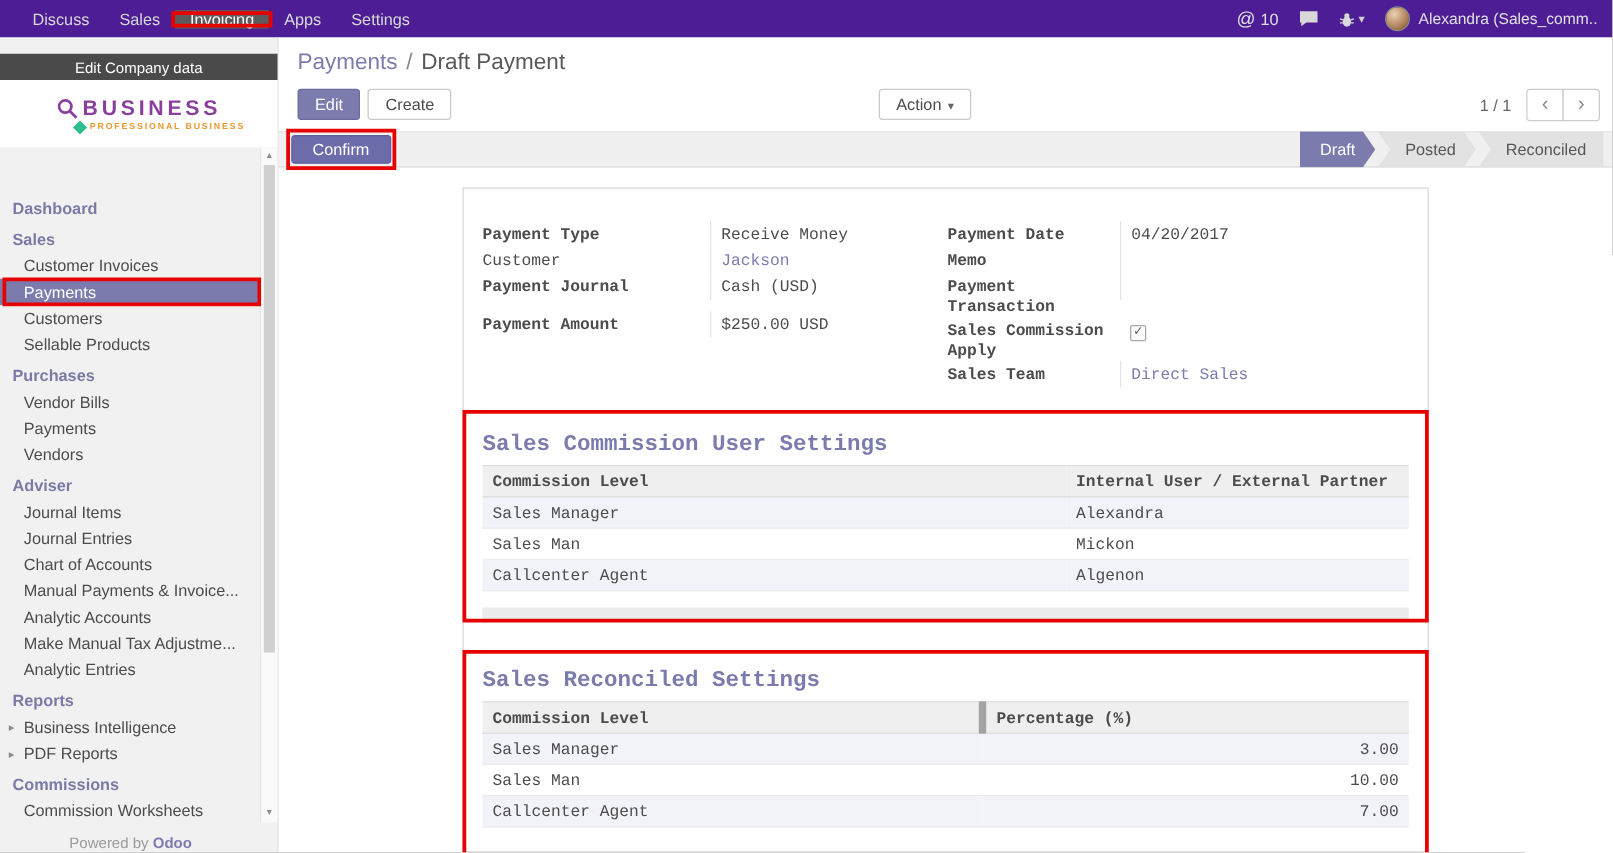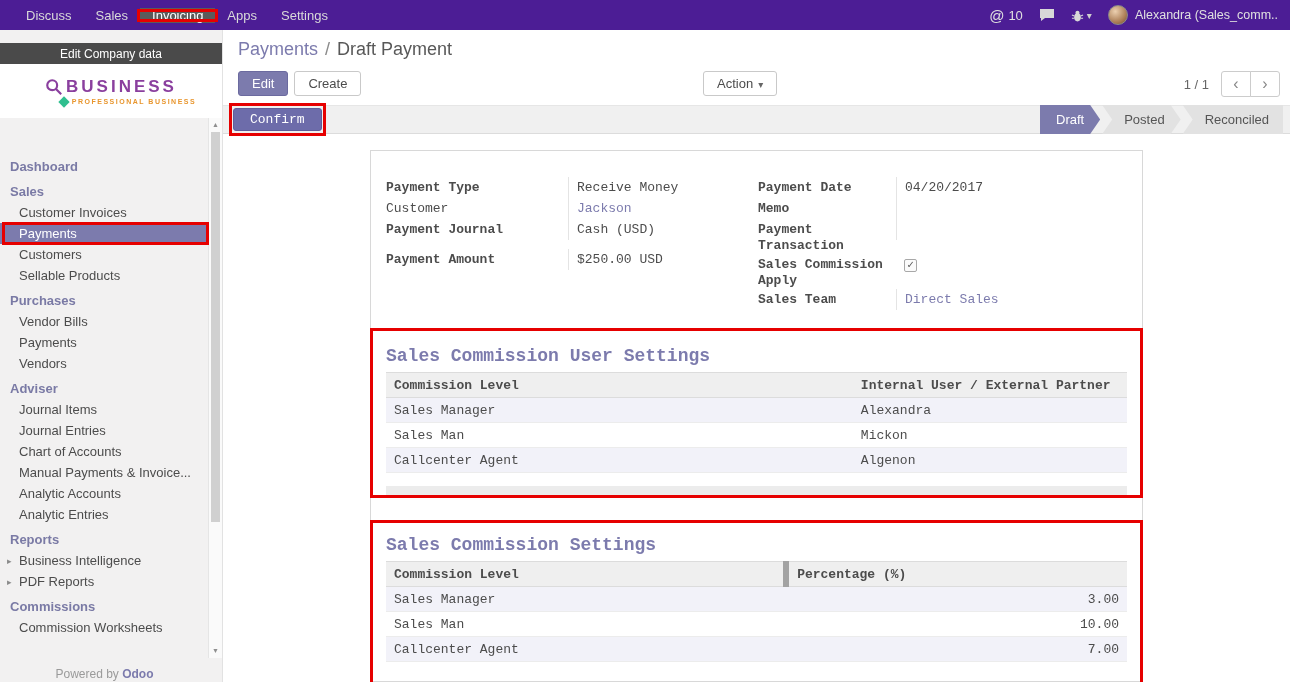--- a/index.html
+++ b/index.html
@@ -67,21 +67,21 @@
   .pager-text{color:#666;}
   .pager-btns{display:flex;}
   .pager-btn{width:30px;height:26px;background:#fff;border:1px solid #ccc;color:#888;
              display:flex;align-items:center;justify-content:center;font-size:16px;cursor:pointer;}
   .pager-btn.prev{border-radius:3px 0 0 3px;}
   .pager-btn.next{border-radius:0 3px 3px 0;margin-left:-1px;}
 
   .statusbar{position:absolute;left:0;right:0;top:75px;height:29px;background:#f0f0f0;
              border-top:1px solid #e6e6e6;border-bottom:1px solid #dcdcdc;display:flex;align-items:center;}
   .confirm-btn{position:relative;margin-left:10px;padding:3px 16px;background:#6d6caa;color:#fff;
-               border:1px solid #5f5e99;border-radius:3px;font-size:13px;cursor:pointer;font-family:Liberation Mono, monospace;}
+               border:1px solid #5f5e99;border-radius:3px;font-size:13px;cursor:pointer;font-family:Liberation Sans, sans-serif;}
   .states{margin-left:auto;display:flex;height:29px;margin-right:7px;}
   .state{display:flex;align-items:center;padding:0 16px 0 22px;color:#555;background:#e2e2e2;margin-left:2px;
          clip-path:polygon(0 0,calc(100% - 10px) 0,100% 50%,calc(100% - 10px) 100%,0 100%,10px 50%);}
   .state:first-child{clip-path:polygon(0 0,calc(100% - 10px) 0,100% 50%,calc(100% - 10px) 100%,0 100%);padding-left:16px;}
   .state:last-child{clip-path:polygon(0 0,100% 0,100% 100%,0 100%,10px 50%);padding-right:14px;}
   .state.active{background:#7c7bad;color:#fff;}
 
   
   .sheet{position:absolute;left:147px;top:120px;width:773px;height:532px;background:#fff;
          border:1px solid #d8d8d8;padding:26px 15px 0 15px;font-family:Liberation Mono, monospace;}
@@ -188,20 +188,21 @@
       <div class="nav-heading">Purchases</div>
       <div class="nav-item">Vendor Bills</div>
       <div class="nav-item">Payments</div>
       <div class="nav-item">Vendors</div>
       <div class="nav-heading">Adviser</div>
       <div class="nav-item">Journal Items</div>
       <div class="nav-item">Journal Entries</div>
       <div class="nav-item">Chart of Accounts</div>
       <div class="nav-item">Manual Payments &amp; Invoice...</div>
       <div class="nav-item">Analytic Accounts</div>
+      <div class="nav-item">Make Manual Tax Adjustme...</div>
       <div class="nav-item">Analytic Entries</div>
       <div class="nav-heading">Reports</div>
       <div class="nav-item">
         <span class="expand-arrow">▸</span>
         <span>Business Intelligence</span>
       </div>
       <div class="nav-item">
         <span class="expand-arrow">▸</span>
         <span>PDF Reports</span>
       </div>
@@ -329,21 +330,21 @@
               <td>Callcenter Agent</td>
               <td>Algenon</td>
             </tr>
           </tbody>
         </table>
         <div class="gray-strip"></div>
         <span class="anno-ring ring-section1"></span>
       </div>
 
       <div class="section-wrap section-wrap2">
-        <div class="section-title">Sales Commission Settings</div>
+        <div class="section-title">Sales Reconciled Settings</div>
         <table class="grid t2">
           <thead>
             <tr>
               <th>Commission Level</th>
               <th class="t2-col2">Percentage (%)</th>
             </tr>
           </thead>
           <tbody>
             <tr class="odd">
               <td>Sales Manager</td>

